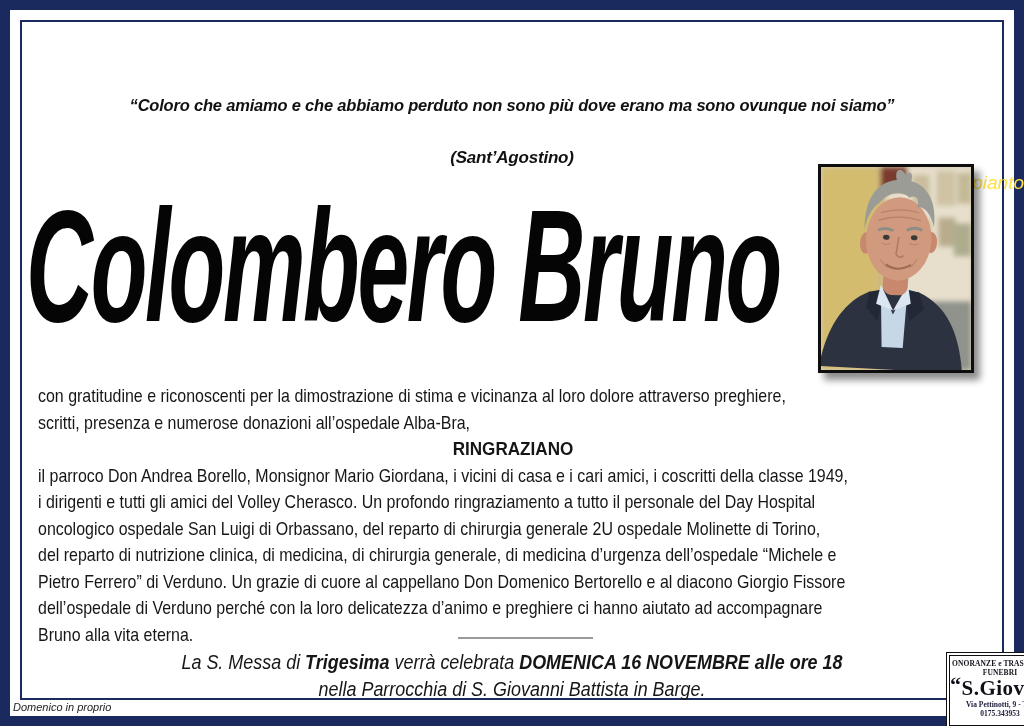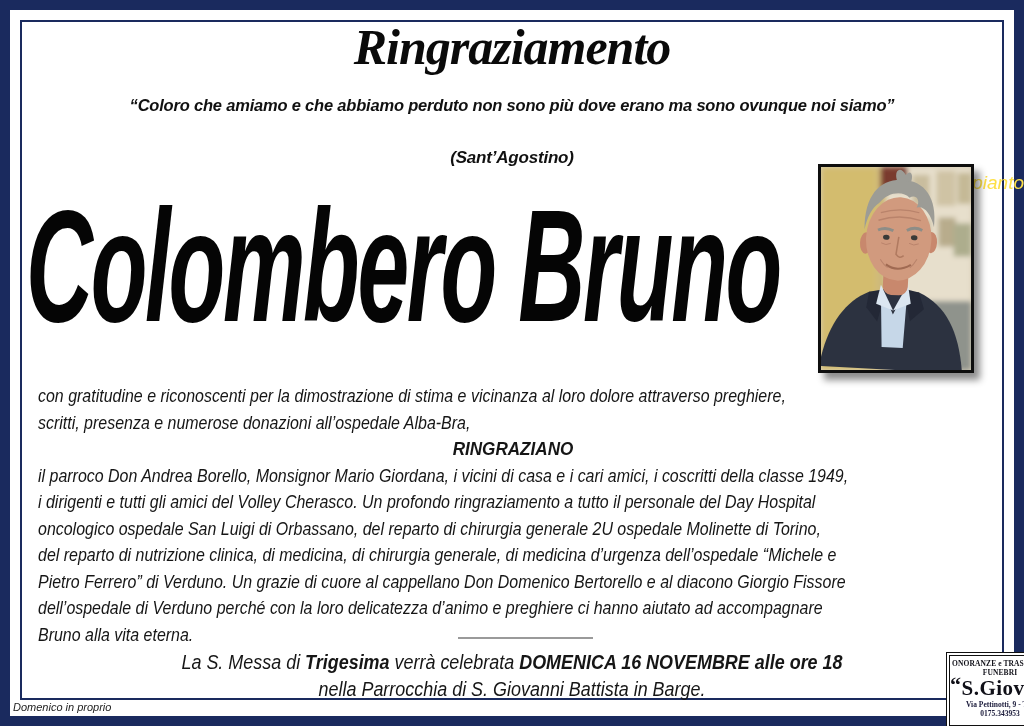--- a/index.html
+++ b/index.html
@@ -21,21 +21,21 @@
 
   .intro { position:absolute; left:0; top:172px; width:100%; text-align:right;
            font-style:italic; font-size:19px; color:#fde047; }
 
   .big-name { position:absolute; left:26px; top:186px; white-space:nowrap;
               font-size:160px; line-height:160px; font-weight:900; font-style:italic;
               letter-spacing:-4px; color:#050505;
               transform:scaleX(0.58); transform-origin:0 0; }
 
   .body-text { position:absolute; left:38px; top:383px; width:950px;
-               font-style:italic; font-size:19px; color:#161616; }
+               font-size:19px; color:#161616; }
   .bline { height:26.5px; line-height:26.5px; white-space:nowrap;
            transform:scaleX(0.84); transform-origin:0 50%; }
   .bheading { height:26.5px; line-height:26.5px; text-align:center; font-weight:bold;
               transform:scaleX(0.9); transform-origin:50% 50%; }
 
   .divider { position:absolute; left:458px; top:637px; width:135px; height:2px; background:#9a9a9a; }
 
   .mass-line { position:absolute; left:0; width:100%; text-align:center;
                font-style:italic; font-size:19.5px; color:#161616;
                transform:scaleX(0.92); transform-origin:50% 50%; white-space:nowrap; }
@@ -61,21 +61,20 @@
   .printed-note { position:absolute; left:13px; top:701px; font-style:italic;
                   font-size:11px; color:#222; }
 </style>
 </head>
 <body>
 
 <div class="page">
   <div class="paper"></div>
   <div class="frame"></div>
 
-  <div class="title">Ringraziamento</div>
 
   <div class="quote quote1">“Coloro che amiamo e che abbiamo perduto non sono più dove erano ma sono ovunque noi siamo”</div>
   <div class="quote quote2">(Sant’Agostino)</div>
 
   <div class="intro">I familiari del Compianto</div>
 
   <div class="big-name">Colombero Bruno</div>
 
   <div class="photo">
     <svg viewBox="0 0 156 209" preserveAspectRatio="none">

